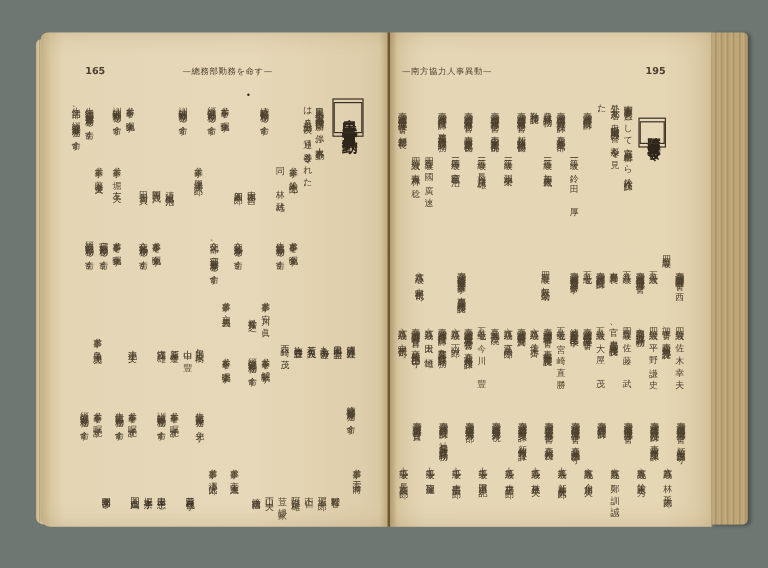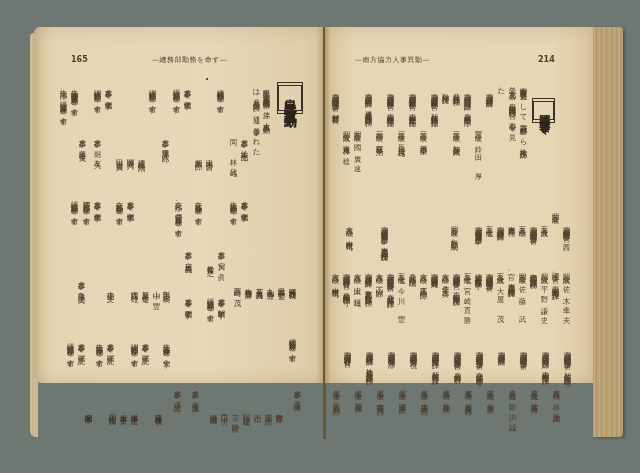--- a/index.html
+++ b/index.html
@@ -6,21 +6,21 @@
     body {
       width: 640px; height: 473px; overflow: hidden;
       background: #6f7773;
       font-family: "DejaVu Serif", serif;
       position: relative;
     }
     .book {
       position: absolute; left: 34px; top: 27px; width: 592px; height: 415px;
     }
     .page {
-      position: absolute; top: 0; height: 356px;
+      position: absolute; top: 0; height: 412px;
       background: #e3d4b2;
       box-shadow: inset 0 0 18px rgba(140,110,60,0.25);
     }
     .page.left {
       left: 0; width: 291px;
       border-radius: 6px 0 0 8px;
       background: linear-gradient(90deg, #cdbb92 0px, #ddcba6 8px, #e4d6b5 20px, #e6d8b8 60%, #ddcca8 97%, #bfa97d 100%);
     }
     .page.right {
       left: 291px; width: 268px;
@@ -147,22 +147,22 @@
     <div class="col dark" style="left:85px; top:381px;">堀本京子</div>
     <div class="col dark" style="left:74px; top:381px;">岡山蔦江</div>
     <div class="col dark" style="left:50px; top:381px;">安岡節子</div>
 
     <span class="speck" style="left:172px; top:51px;"></span>
   </div>
 
   <div class="gutter"></div>
 
   <div class="page right">
-    <span class="runhead" style="left:10px;margin-left:20px;">—南方協力人事異動—</span>
-    <span class="folio" style="left:213px;">214</span>
+    <span class="runhead" style="left:10px;">—南方協力人事異動—</span>
+    <span class="folio" style="left:213px;">195</span>
 
     <div class="title-box" style="left:207px; top:71px; font-size:11px; letter-spacing:1.5px;">
       <span>陸軍司政官發令</span>
     </div>
 
     <div class="col" style="left:194px; top:54px;">南方軍政要員として官府總督から鈴木技師</div>
     <div class="col" style="left:183px; top:54px;">外二十九名が七日附陸軍司政官の擬令を見</div>
     <div class="col" style="left:172px; top:54px;">た。</div>
     <div class="col" style="left:160px; top:60px;">臺灣總督府技師</div>
     <div class="col" style="left:149px; top:98px;">三等一級　鈴　田　　厚</div>

